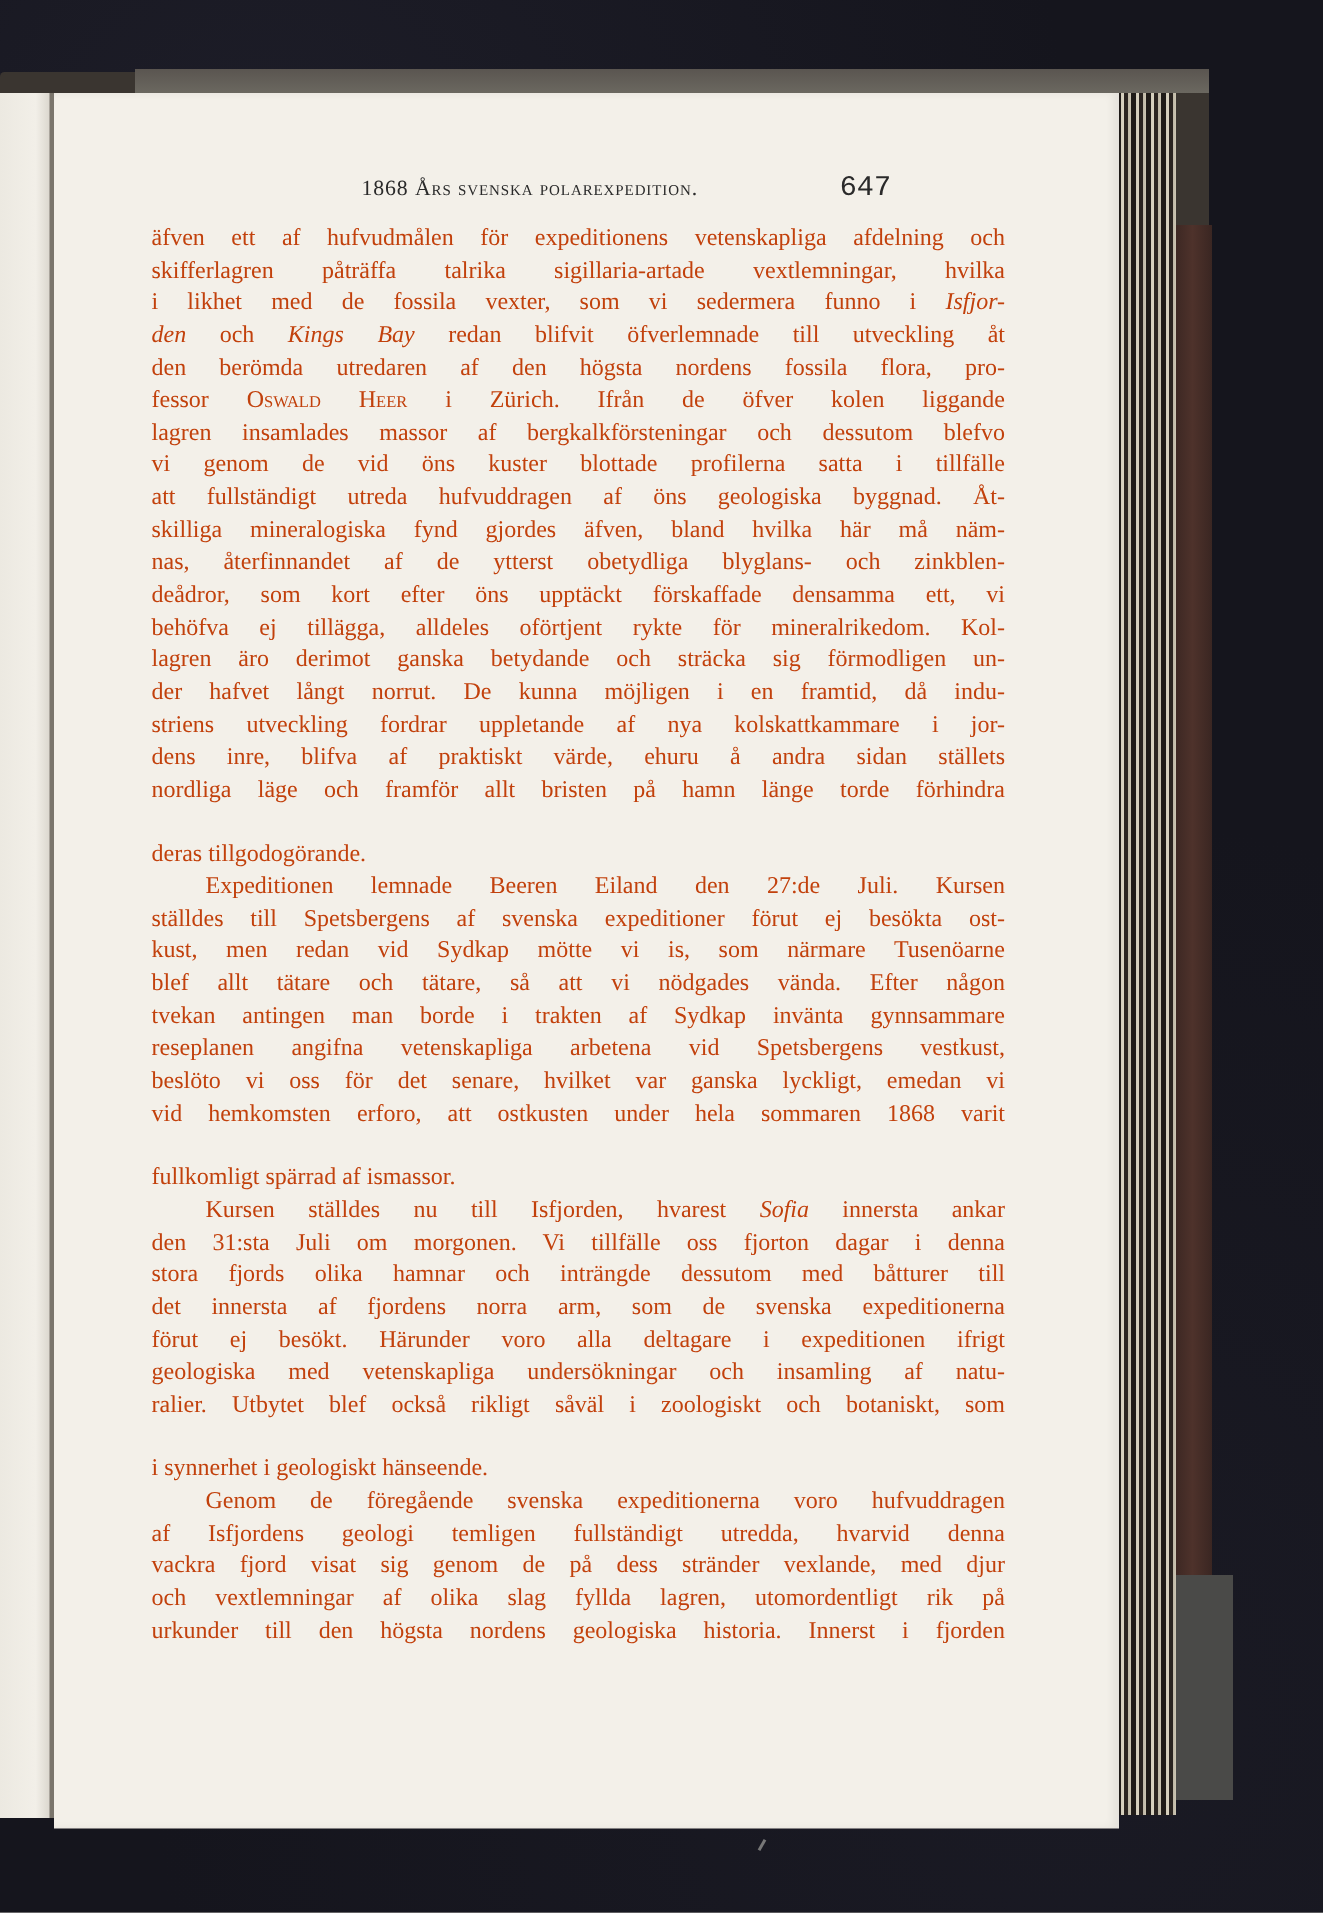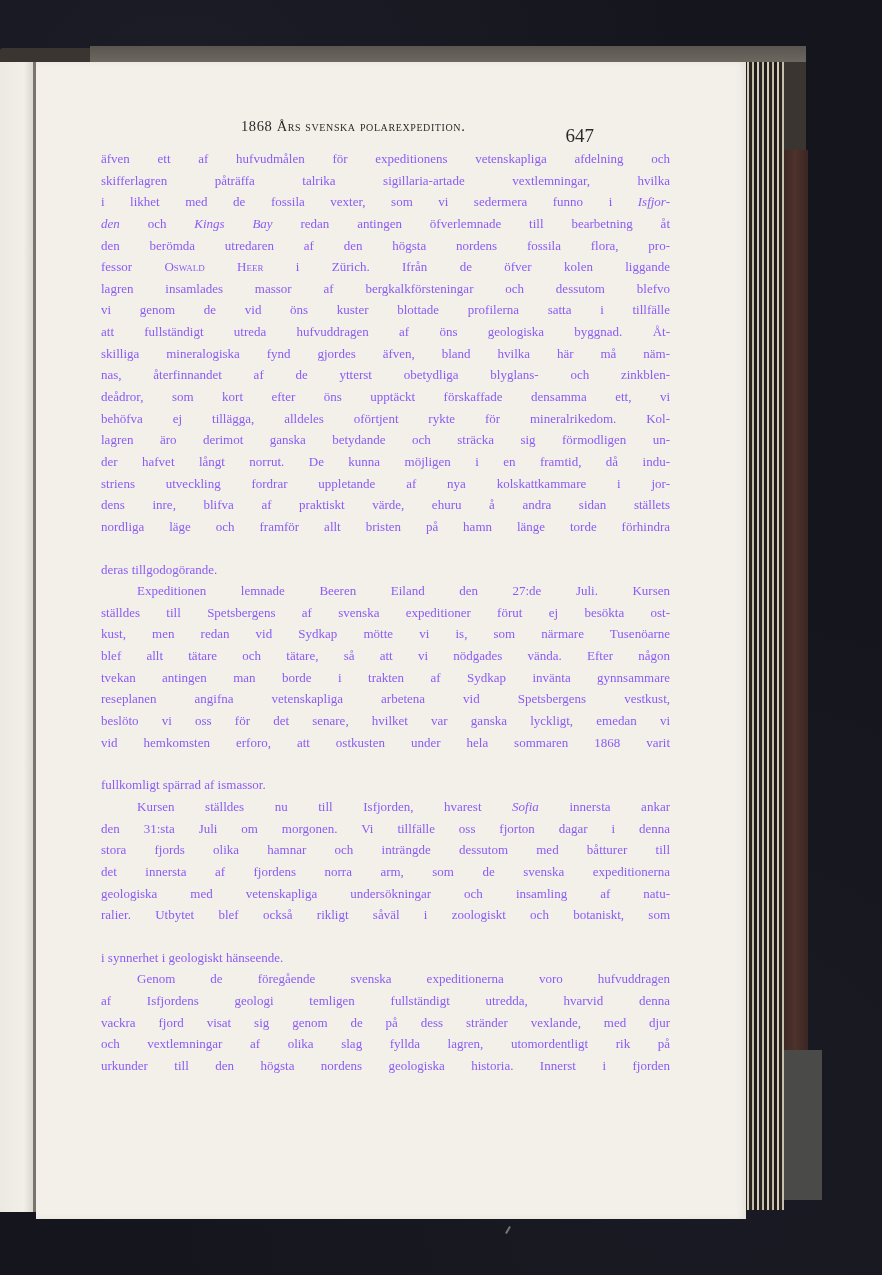--- a/index.html
+++ b/index.html
@@ -59,25 +59,25 @@
   .running-head {
     position:absolute; left:0; top:52px; width:634px; height:24px;
     color:#2a2a2a;
   }
   .rh-title {
     position:absolute; left:205px; top:4px; font-size:14.5px;
     letter-spacing:0.6px; white-space:nowrap;
   }
   .rh-title .sc { font-variant:small-caps; }
   .page-number {
-    position:absolute; right:76px; top:11px; font-size:19px;
+    position:absolute; right:76px; top:0; font-size:19px;font-family:Liberation Mono, monospace;
   }
   .text-block {
     position:absolute; left:65px; top:86px; width:569px;
-    font-size:13px; line-height:21.65px; color:#8b5cf6;
+    font-size:16px; line-height:21.65px; color:#c2410c;
     text-align:justify; hyphens:manual;
   }
   .line {
     display:block; white-space:nowrap; text-align:justify;
     text-align-last:justify; height:21.65px; overflow:visible;
   }
   .line.last { text-align-last:left;margin-top:21px; }
   .line.indent { padding-left:36px; }
   .it { font-style:italic; }
   .sc { font-variant:small-caps; }
@@ -104,21 +104,21 @@
       <span>1868</span>
       <span class="sc">Års svenska polarexpedition.</span>
     </div>
     <div class="page-number">647</div>
   </div>
 
   <div class="text-block">
     <span class="line">äfven ett af hufvudmålen för expeditionens vetenskapliga afdelning och</span>
     <span class="line">skifferlagren påträffa talrika sigillaria-artade vextlemningar, hvilka</span>
     <span class="line"><span>i likhet med de fossila vexter, som vi sedermera funno i </span><span class="it">Isfjor-</span></span>
-    <span class="line"><span class="it">den</span> <span>och</span> <span class="it">Kings Bay</span><span> redan antingen öfverlemnade till bearbetning åt</span></span>
+    <span class="line"><span class="it">den</span> <span>och</span> <span class="it">Kings Bay</span><span> redan blifvit öfverlemnade till utveckling åt</span></span>
     <span class="line">den berömda utredaren af den högsta nordens fossila flora, pro-</span>
     <span class="line"><span>fessor </span><span class="sc">Oswald Heer</span><span> i Zürich. Ifrån de öfver kolen liggande</span></span>
     <span class="line">lagren insamlades massor af bergkalkförsteningar och dessutom blefvo</span>
     <span class="line">vi genom de vid öns kuster blottade profilerna satta i tillfälle</span>
     <span class="line">att fullständigt utreda hufvuddragen af öns geologiska byggnad. Åt-</span>
     <span class="line">skilliga mineralogiska fynd gjordes äfven, bland hvilka här må näm-</span>
     <span class="line">nas, återfinnandet af de ytterst obetydliga blyglans- och zinkblen-</span>
     <span class="line">deådror, som kort efter öns upptäckt förskaffade densamma ett, vi</span>
     <span class="line">behöfva ej tillägga, alldeles oförtjent rykte för mineralrikedom. Kol-</span>
     <span class="line">lagren äro derimot ganska betydande och sträcka sig förmodligen un-</span>
@@ -133,20 +133,21 @@
     <span class="line">blef allt tätare och tätare, så att vi nödgades vända. Efter någon</span>
     <span class="line">tvekan antingen man borde i trakten af Sydkap invänta gynnsammare</span>
     <span class="line">reseplanen angifna vetenskapliga arbetena vid Spetsbergens vestkust,</span>
     <span class="line">beslöto vi oss för det senare, hvilket var ganska lyckligt, emedan vi</span>
     <span class="line">vid hemkomsten erforo, att ostkusten under hela sommaren 1868 varit</span>
     <span class="line last">fullkomligt spärrad af ismassor.</span>
     <span class="line indent"><span>Kursen ställdes nu till Isfjorden, hvarest </span><span class="it">Sofia</span><span> innersta ankar</span></span>
     <span class="line">den 31:sta Juli om morgonen. Vi tillfälle oss fjorton dagar i denna</span>
     <span class="line">stora fjords olika hamnar och inträngde dessutom med båtturer till</span>
     <span class="line">det innersta af fjordens norra arm, som de svenska expeditionerna</span>
+    <span class="line">förut ej besökt. Härunder voro alla deltagare i expeditionen ifrigt</span>
     <span class="line">geologiska med vetenskapliga undersökningar och insamling af natu-</span>
     <span class="line">ralier. Utbytet blef också rikligt såväl i zoologiskt och botaniskt, som</span>
     <span class="line last">i synnerhet i geologiskt hänseende.</span>
     <span class="line indent">Genom de föregående svenska expeditionerna voro hufvuddragen</span>
     <span class="line">af Isfjordens geologi temligen fullständigt utredda, hvarvid denna</span>
     <span class="line">vackra fjord visat sig genom de på dess stränder vexlande, med djur</span>
     <span class="line">och vextlemningar af olika slag fyllda lagren, utomordentligt rik på</span>
     <span class="line">urkunder till den högsta nordens geologiska historia. Innerst i fjorden</span>
   </div>
 

